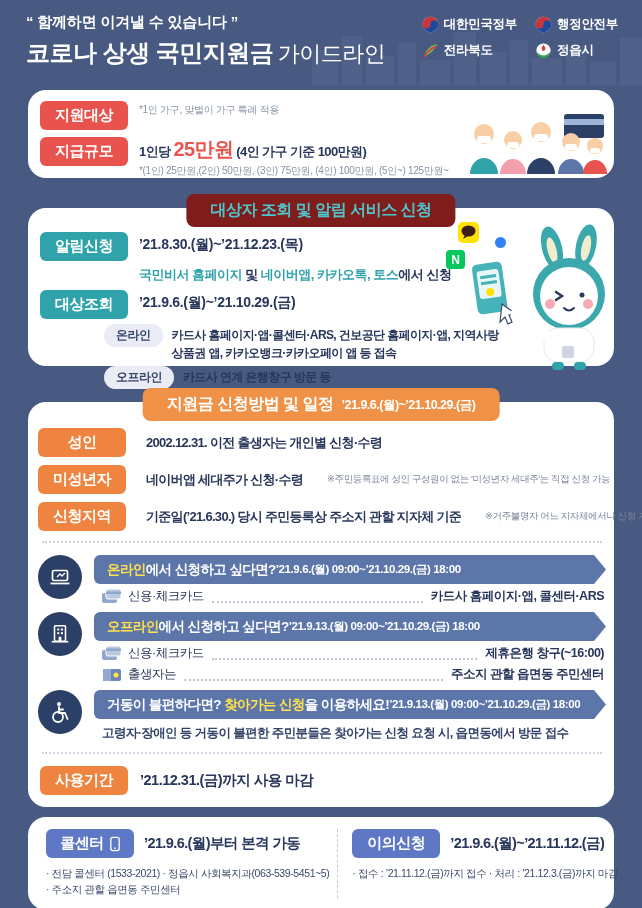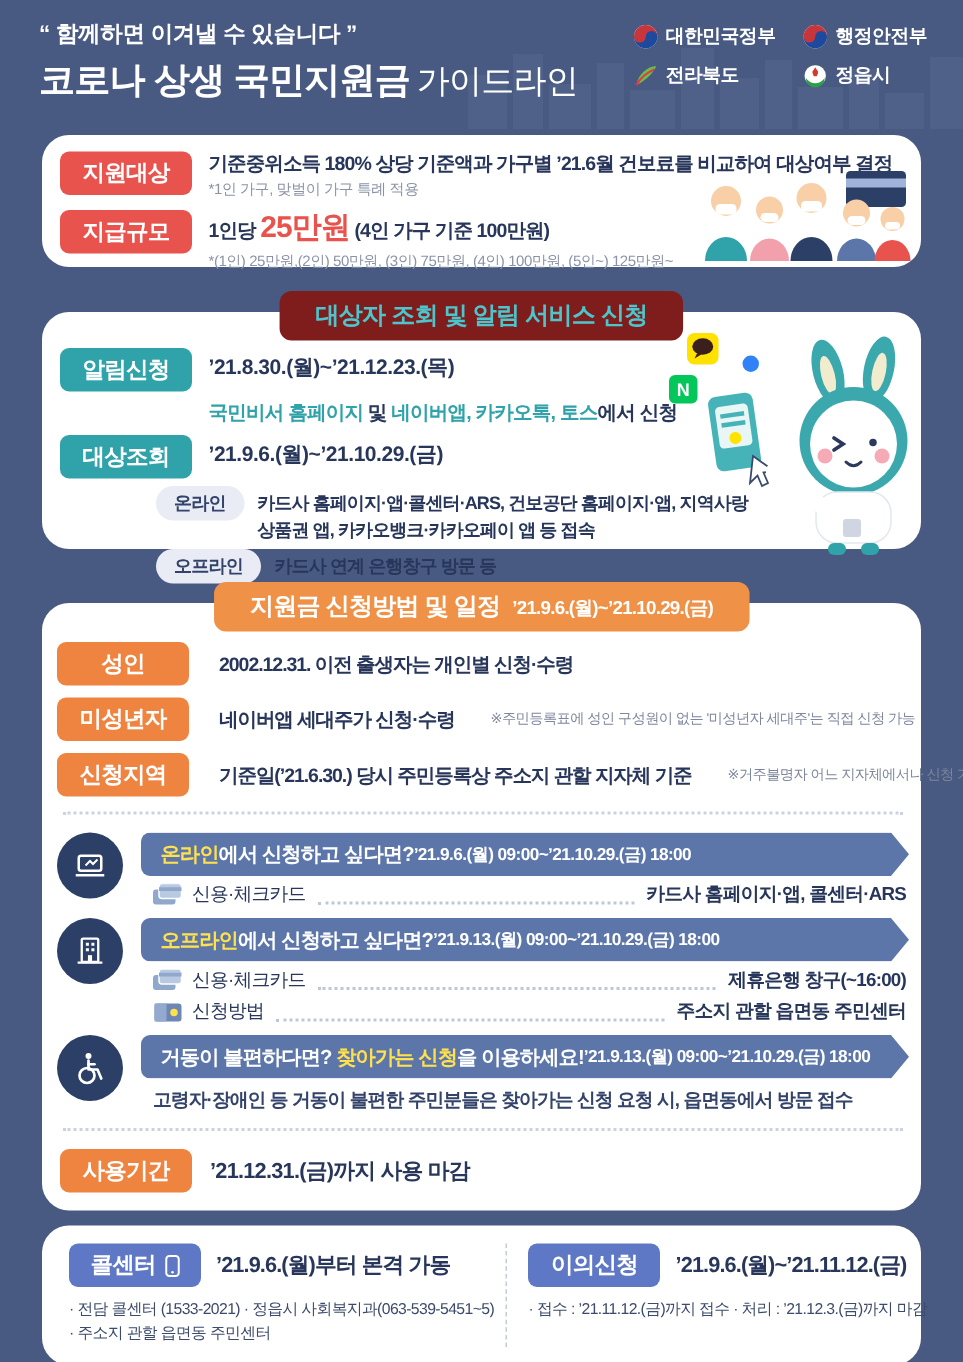--- a/index.html
+++ b/index.html
@@ -147,21 +147,20 @@
           </svg>
         <span>정읍시</span>
       </div>
     </div>
   </header>
 
   <section class="card card-support">
     <div class="srow">
       <div class="badge badge-red">지원대상</div>
       <div>
-        <div class="s-main">기준중위소득 180% 상당 기준액과 가구별 ’21.6월 건보료를 비교하여 대상여부 결정</div>
         <div class="s-note">*1인 가구, 맞벌이 가구 특례 적용</div>
       </div>
     </div>
     <div class="srow">
       <div class="badge badge-red">지급규모</div>
       <div>
         <div class="s-main"><span>1인당 </span><span class="amount">25만원</span><span> (4인 가구 기준 100만원)</span></div>
         <div class="s-note">*(1인) 25만원,(2인) 50만원, (3인) 75만원, (4인) 100만원, (5인~) 125만원~</div>
       </div>
     </div>
@@ -314,21 +313,21 @@
           <span class="m-label">신용·체크카드</span>
           <span class="leader"></span>
           <span class="m-value">제휴은행 창구(~16:00)</span>
         </div>
         <div class="m-row">
           <svg width="20" height="15" viewBox="0 0 20 15">
               <rect x="1" y="2" width="18" height="12" rx="2" fill="#6d87b5"></rect>
               <rect x="1" y="2" width="8" height="12" fill="#93a9cf"></rect>
               <circle cx="14" cy="8" r="2.5" fill="#ffe14d"></circle>
             </svg>
-          <span class="m-label">신청방법</span>
+          <span class="m-label">출생자는</span>
           <span class="leader"></span>
           <span class="m-value">주소지 관할 읍면동 주민센터</span>
         </div>
       </div>
     </div>
 
     <div class="method">
       <div class="m-icon">
         <svg width="24" height="24" viewBox="0 0 24 24" fill="none" stroke="#fff" stroke-width="1.8">
             <circle cx="10" cy="17" r="5"></circle>

